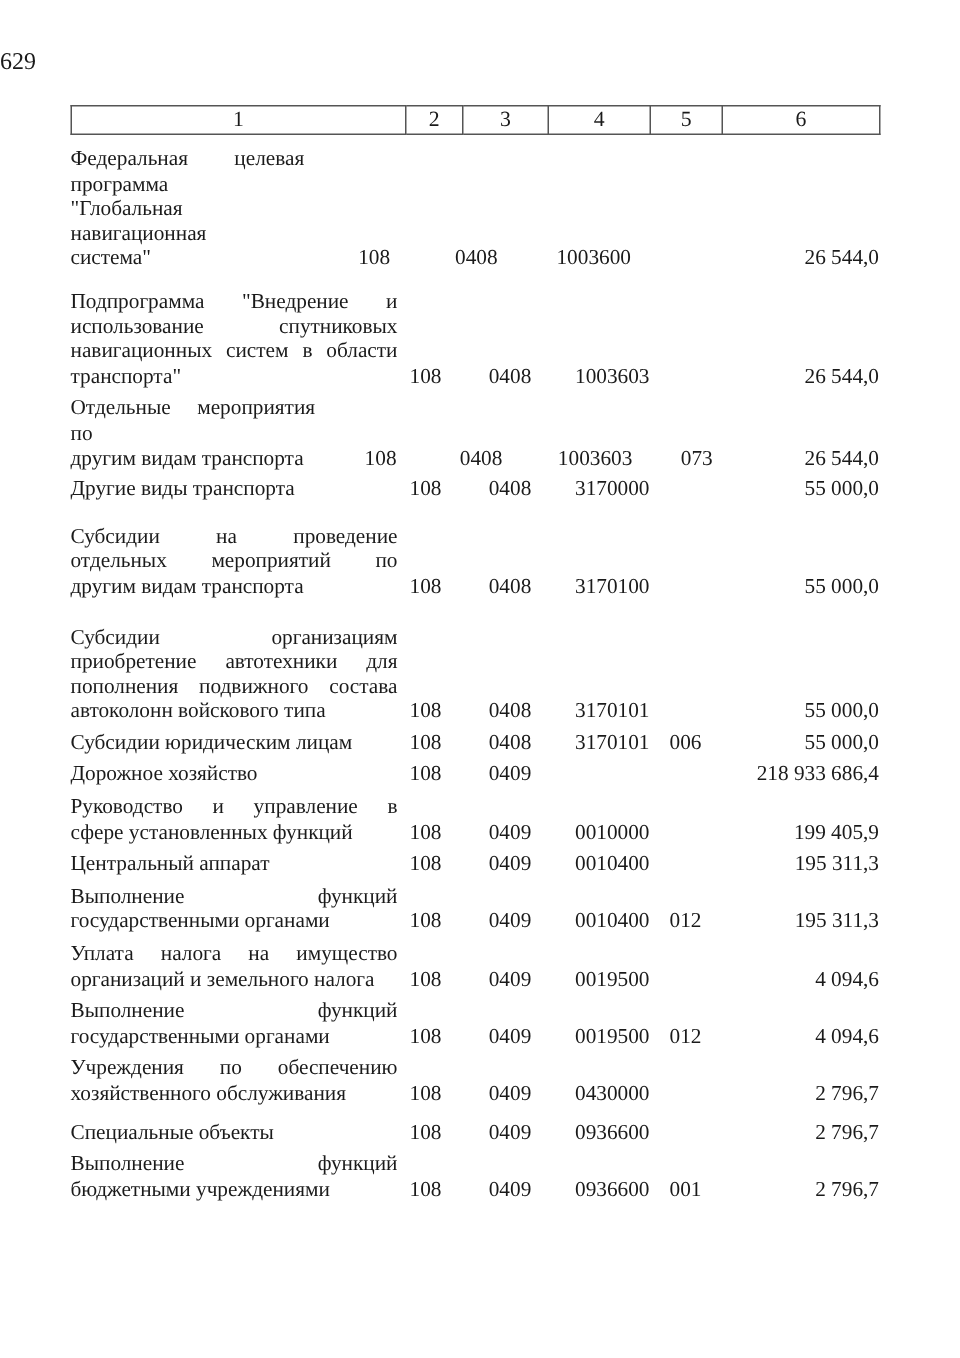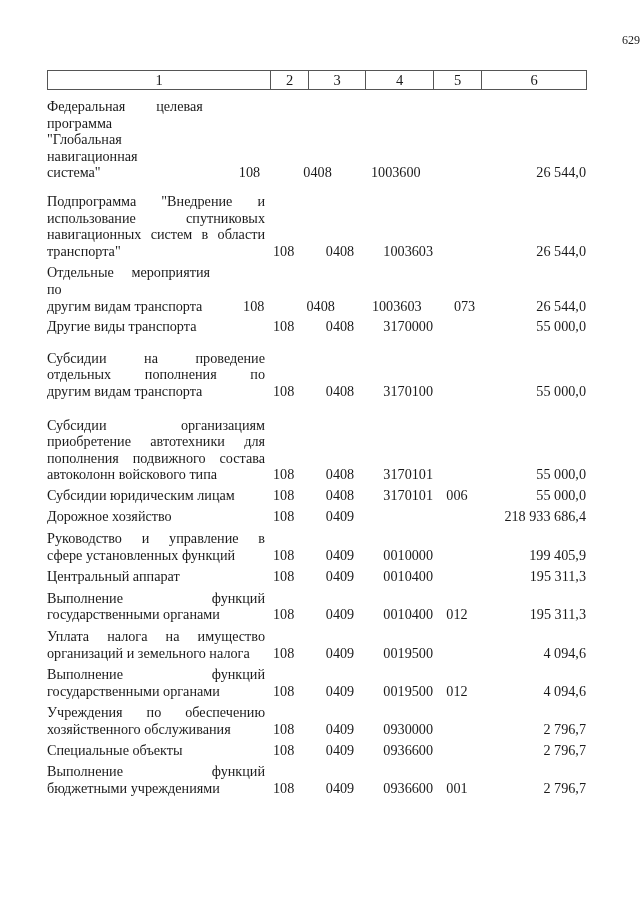--- a/index.html
+++ b/index.html
@@ -1,22 +1,22 @@
 <!DOCTYPE html>
 <html><head>
 <meta charset="utf-8">
 <style>
   html, body { margin: 0; padding: 0; background: #ffffff; }
   body {
     width: 640px; height: 905px; position: relative; overflow: hidden;
     font-family: "Liberation Serif", serif; color: #1a1a1a; font-size: 14.2px;
   }
   .page-number {
-    position: absolute; top: 33px; left: 0; width: 640px; text-align: right;
-    font-size: 12px;
+    position: absolute; top: 33px; left: 0; width: 640px; text-align: left;
+    font-size: 16px;
   }
   table.header {
     position: absolute; top: 70px; left: 47px; width: 539px;
     border-collapse: collapse; table-layout: fixed;
   }
   table.header td {
     border: 1px solid #555; height: 18px; padding: 0; text-align: center;
     font-size: 14.5px; line-height: 18px;
   }
   .rows {
@@ -101,21 +101,21 @@
       </div>
       <div class="c2">108</div>
       <div class="c3">0408</div>
       <div class="c4">3170000</div>
       <div class="c5"></div>
       <div class="c6">55 000,0</div>
     </div>
     <div class="row" style="margin-top: 15px;">
       <div class="c1">
         <div style="text-align: justify; text-align-last: justify;">Субсидии на проведение</div>
-        <div style="text-align: justify; text-align-last: justify;">отдельных пополнения по</div>
+        <div style="text-align: justify; text-align-last: justify;">отдельных мероприятий по</div>
         <div style="text-align: justify; text-align-last: left;">другим видам транспорта</div>
       </div>
       <div class="c2">108</div>
       <div class="c3">0408</div>
       <div class="c4">3170100</div>
       <div class="c5"></div>
       <div class="c6">55 000,0</div>
     </div>
     <div class="row" style="margin-top: 17px;">
       <div class="c1">
@@ -204,25 +204,25 @@
       <div class="c5">012</div>
       <div class="c6">4 094,6</div>
     </div>
     <div class="row" style="margin-top: 5px;">
       <div class="c1">
         <div style="text-align: justify; text-align-last: justify;">Учреждения по обеспечению</div>
         <div style="text-align: justify; text-align-last: left;">хозяйственного обслуживания</div>
       </div>
       <div class="c2">108</div>
       <div class="c3">0409</div>
-      <div class="c4">0930000</div>
+      <div class="c4">0430000</div>
       <div class="c5"></div>
       <div class="c6">2 796,7</div>
     </div>
-    <div class="row" style="margin-top: 4px;">
+    <div class="row" style="margin-top: 9px;">
       <div class="c1">
         <div style="text-align: justify; text-align-last: left;">Специальные объекты</div>
       </div>
       <div class="c2">108</div>
       <div class="c3">0409</div>
       <div class="c4">0936600</div>
       <div class="c5"></div>
       <div class="c6">2 796,7</div>
     </div>
     <div class="row" style="margin-top: 5px;">

